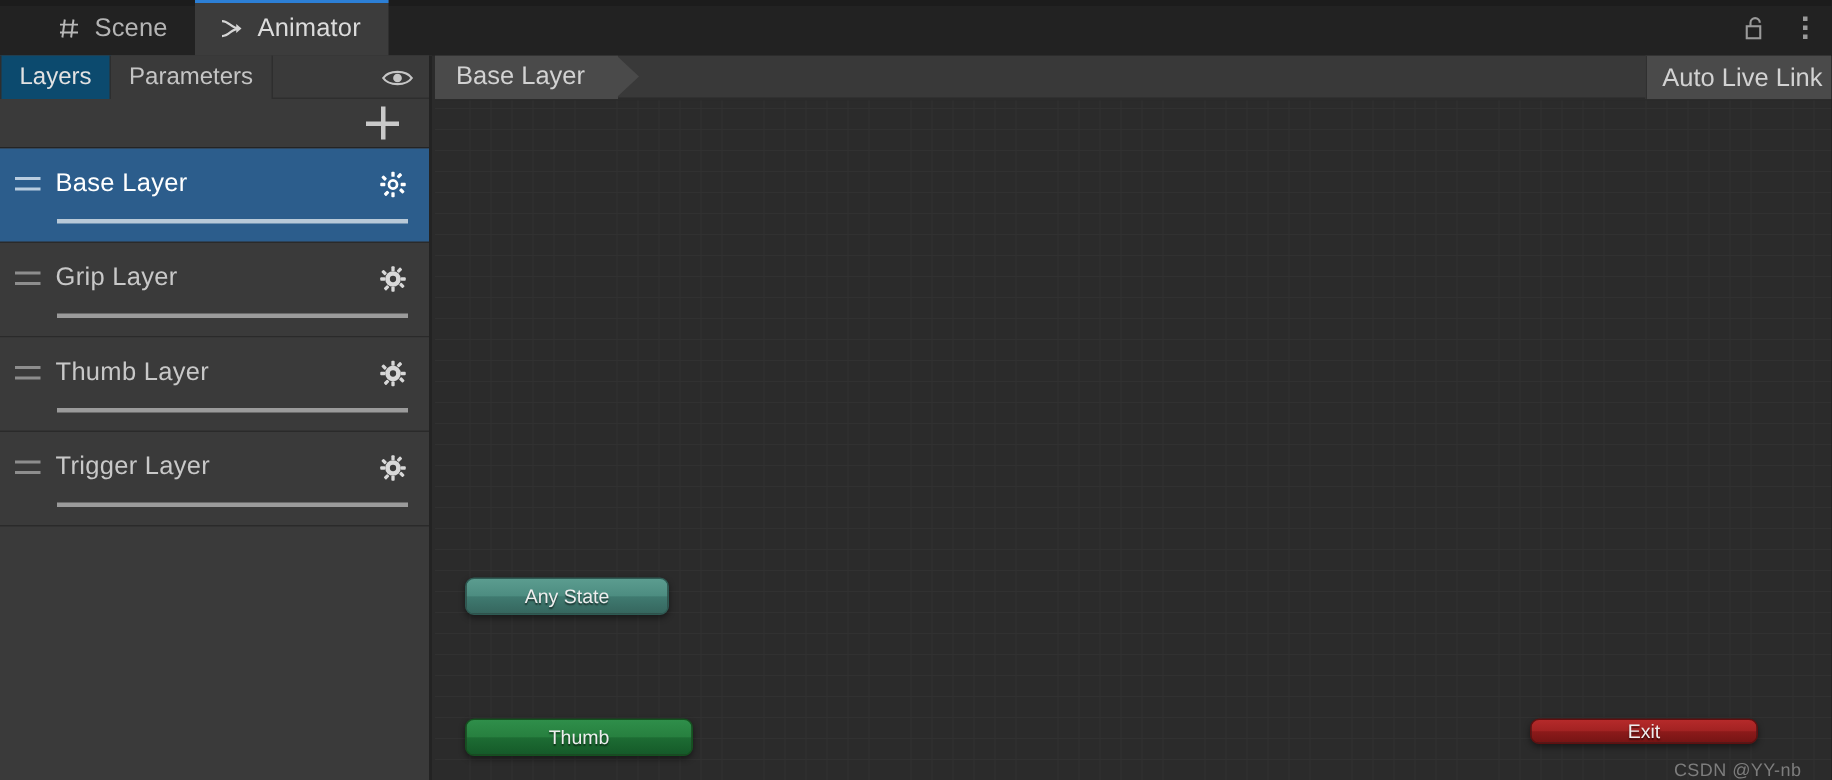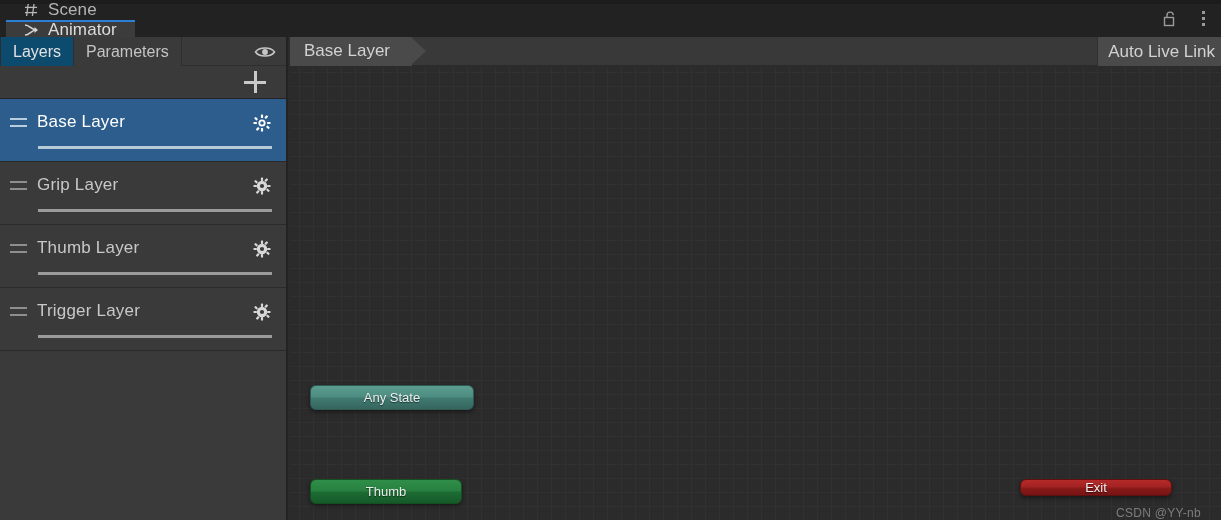--- a/index.html
+++ b/index.html
@@ -25,22 +25,21 @@
     display: flex;
     align-items: flex-end;
   }
   .tabbar-strip {
     position: absolute; left:0; top:0; width: 1221px; height: 4px;
     background: #1c1c1c;
   }
   .tabs {
     display: flex; align-items: stretch;
     height: 37px;
-    padding-left: 6px;
-    flex-direction: column;
+    padding-left: 21px;
   }
   .tab {
     position: relative;
     display: flex; align-items: center; gap: 8px;
     height: 37px;
     padding: 0 18px 0 16px;
     color: #b4b4b4;
     font-size: 17px;
     letter-spacing: .1px;
     white-space: nowrap;
@@ -235,21 +234,21 @@
     border-radius: 6px;
     font-size: 13px;
     color: #eeeeee;
     text-shadow: 0 1px 1px rgba(0,0,0,.55);
     box-shadow: 0 2px 4px rgba(0,0,0,.45);
     cursor: pointer;
     user-select: none;
   }
   .node.any-state {
     left: 20px; top: 318px;
-    width: 164px; height: 25px;
+    width: 136px; height: 25px;
     background: linear-gradient(to bottom, #5b9c8f 0%, #4d8d81 48%, #3f7a70 52%, #36665e 100%);
     border: 1px solid #2e5a53;
   }
   .node.entry {
     left: 20px; top: 412px;
     width: 152px; height: 25px;
     background: linear-gradient(to bottom, #2f8e4a 0%, #27803f 48%, #1d6c33 52%, #155a29 100%);
     border: 1px solid #14501f;
   }
   .node.exit {

